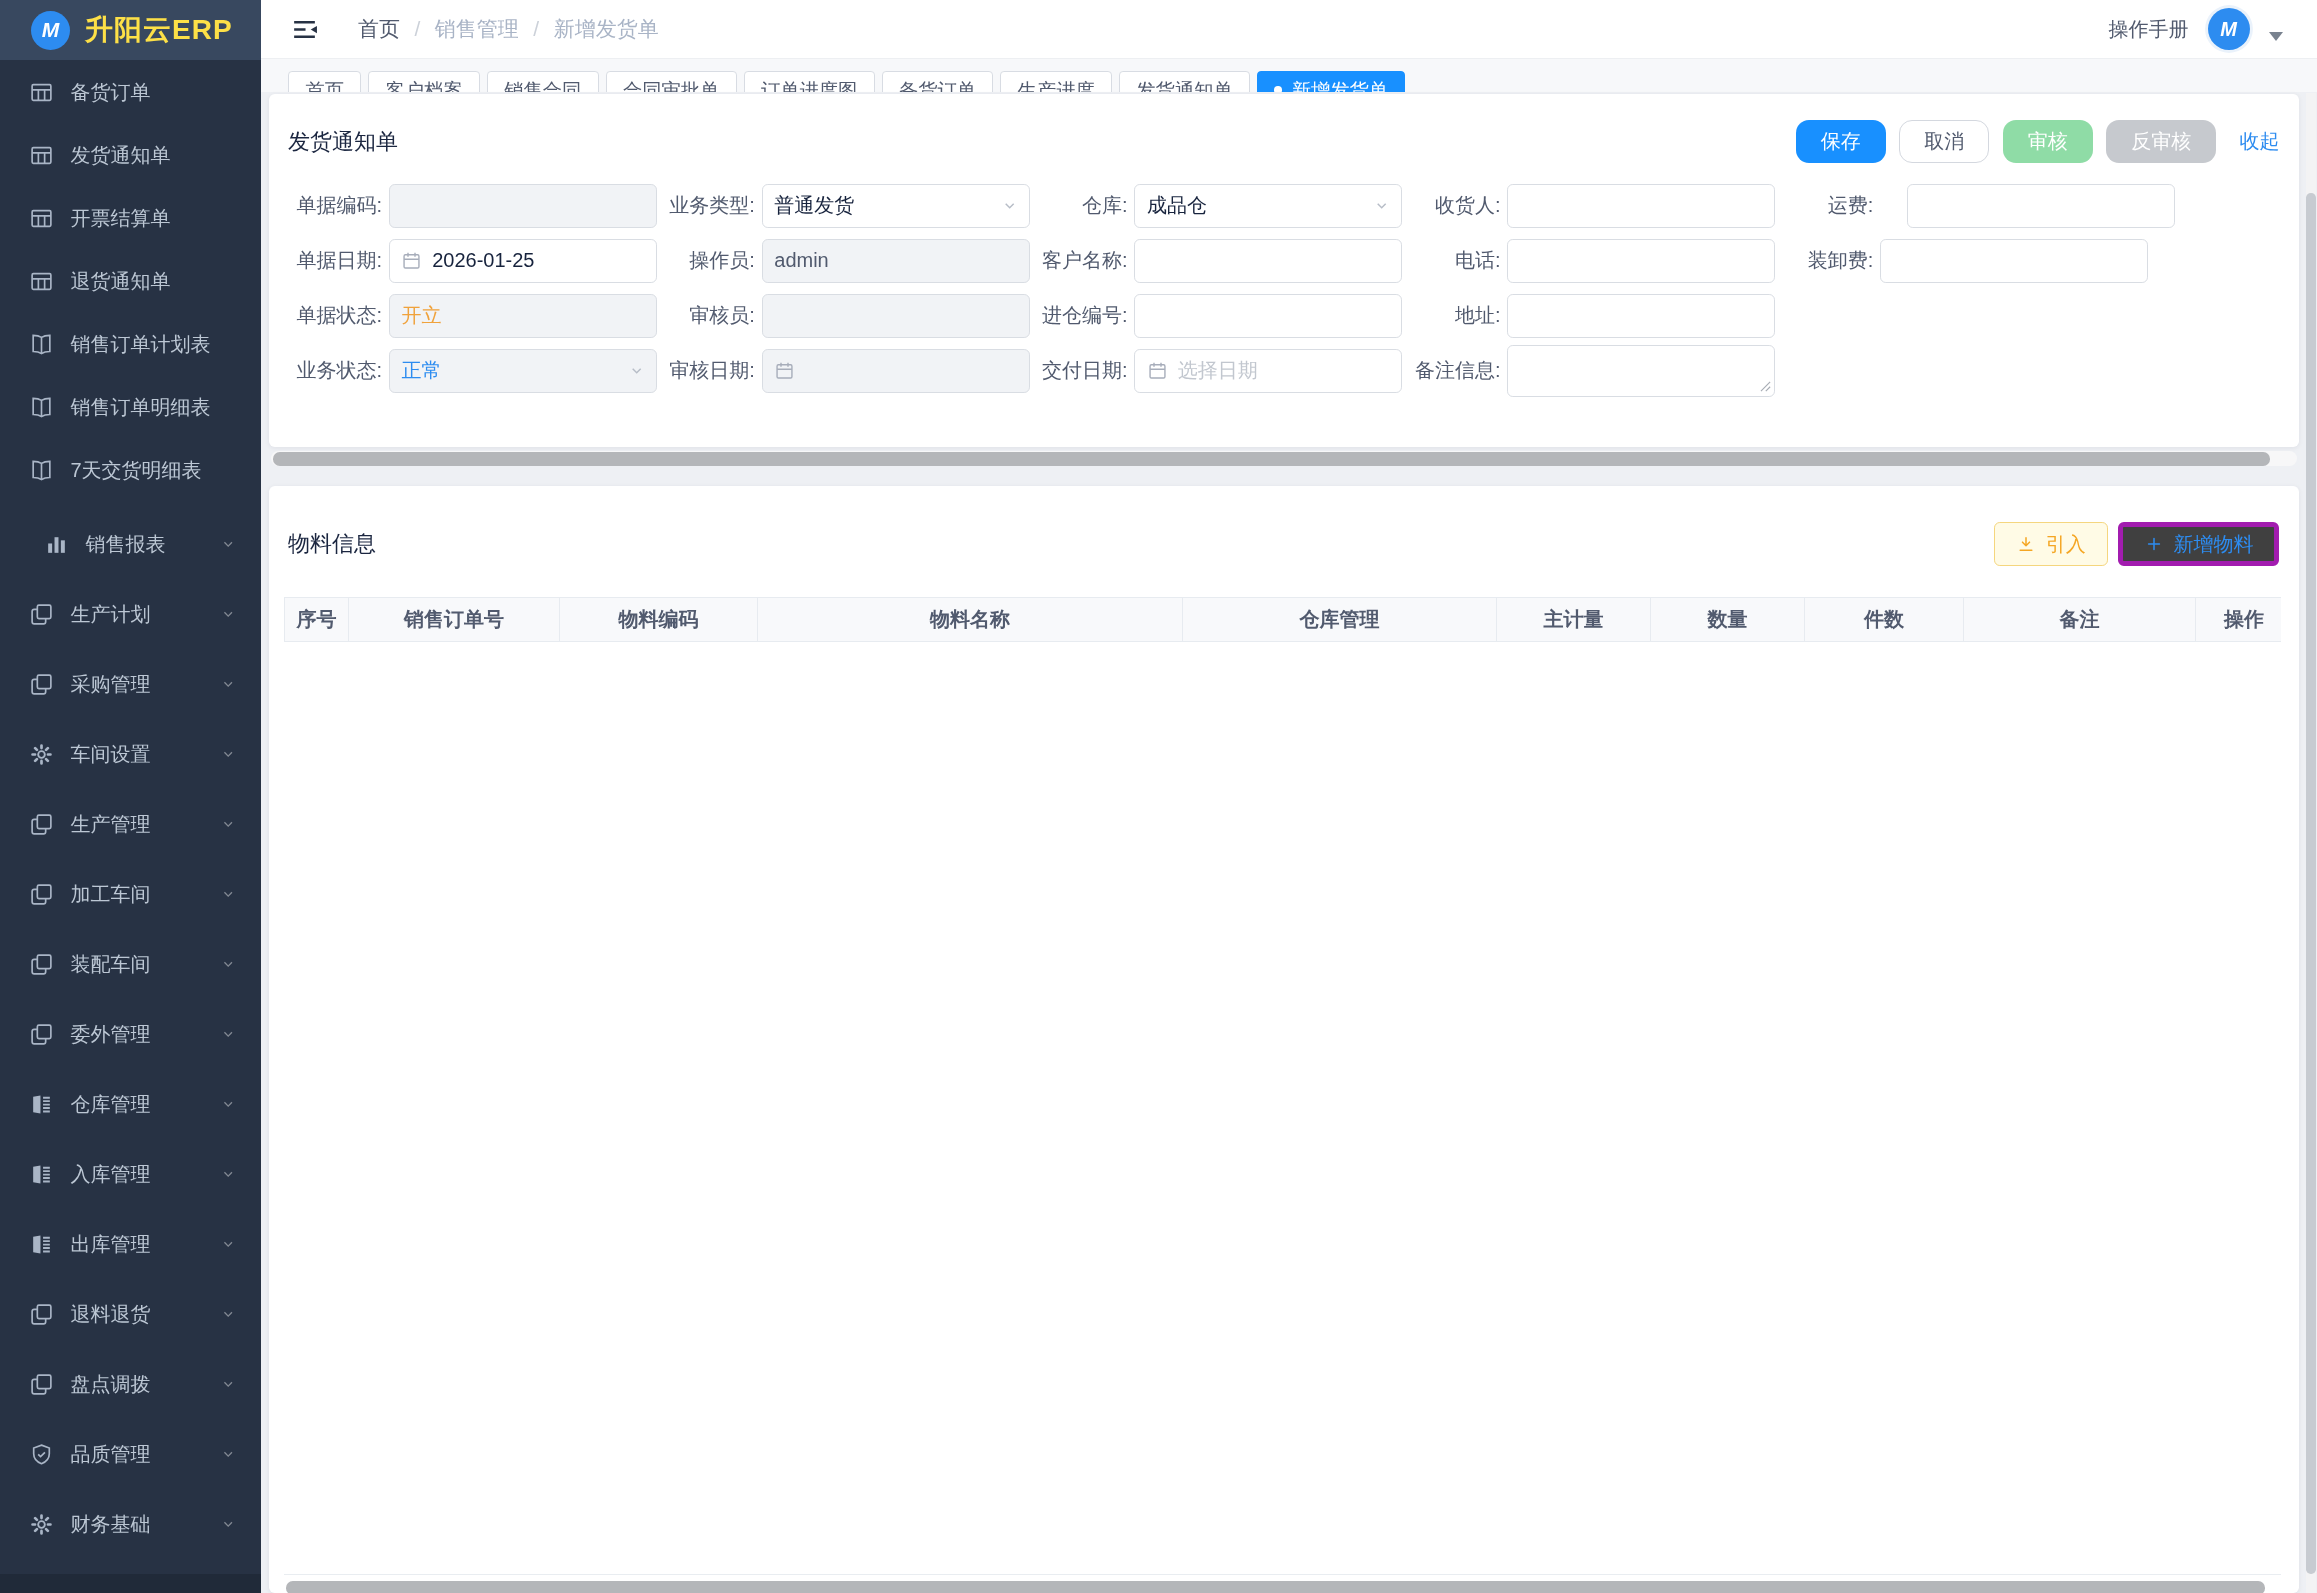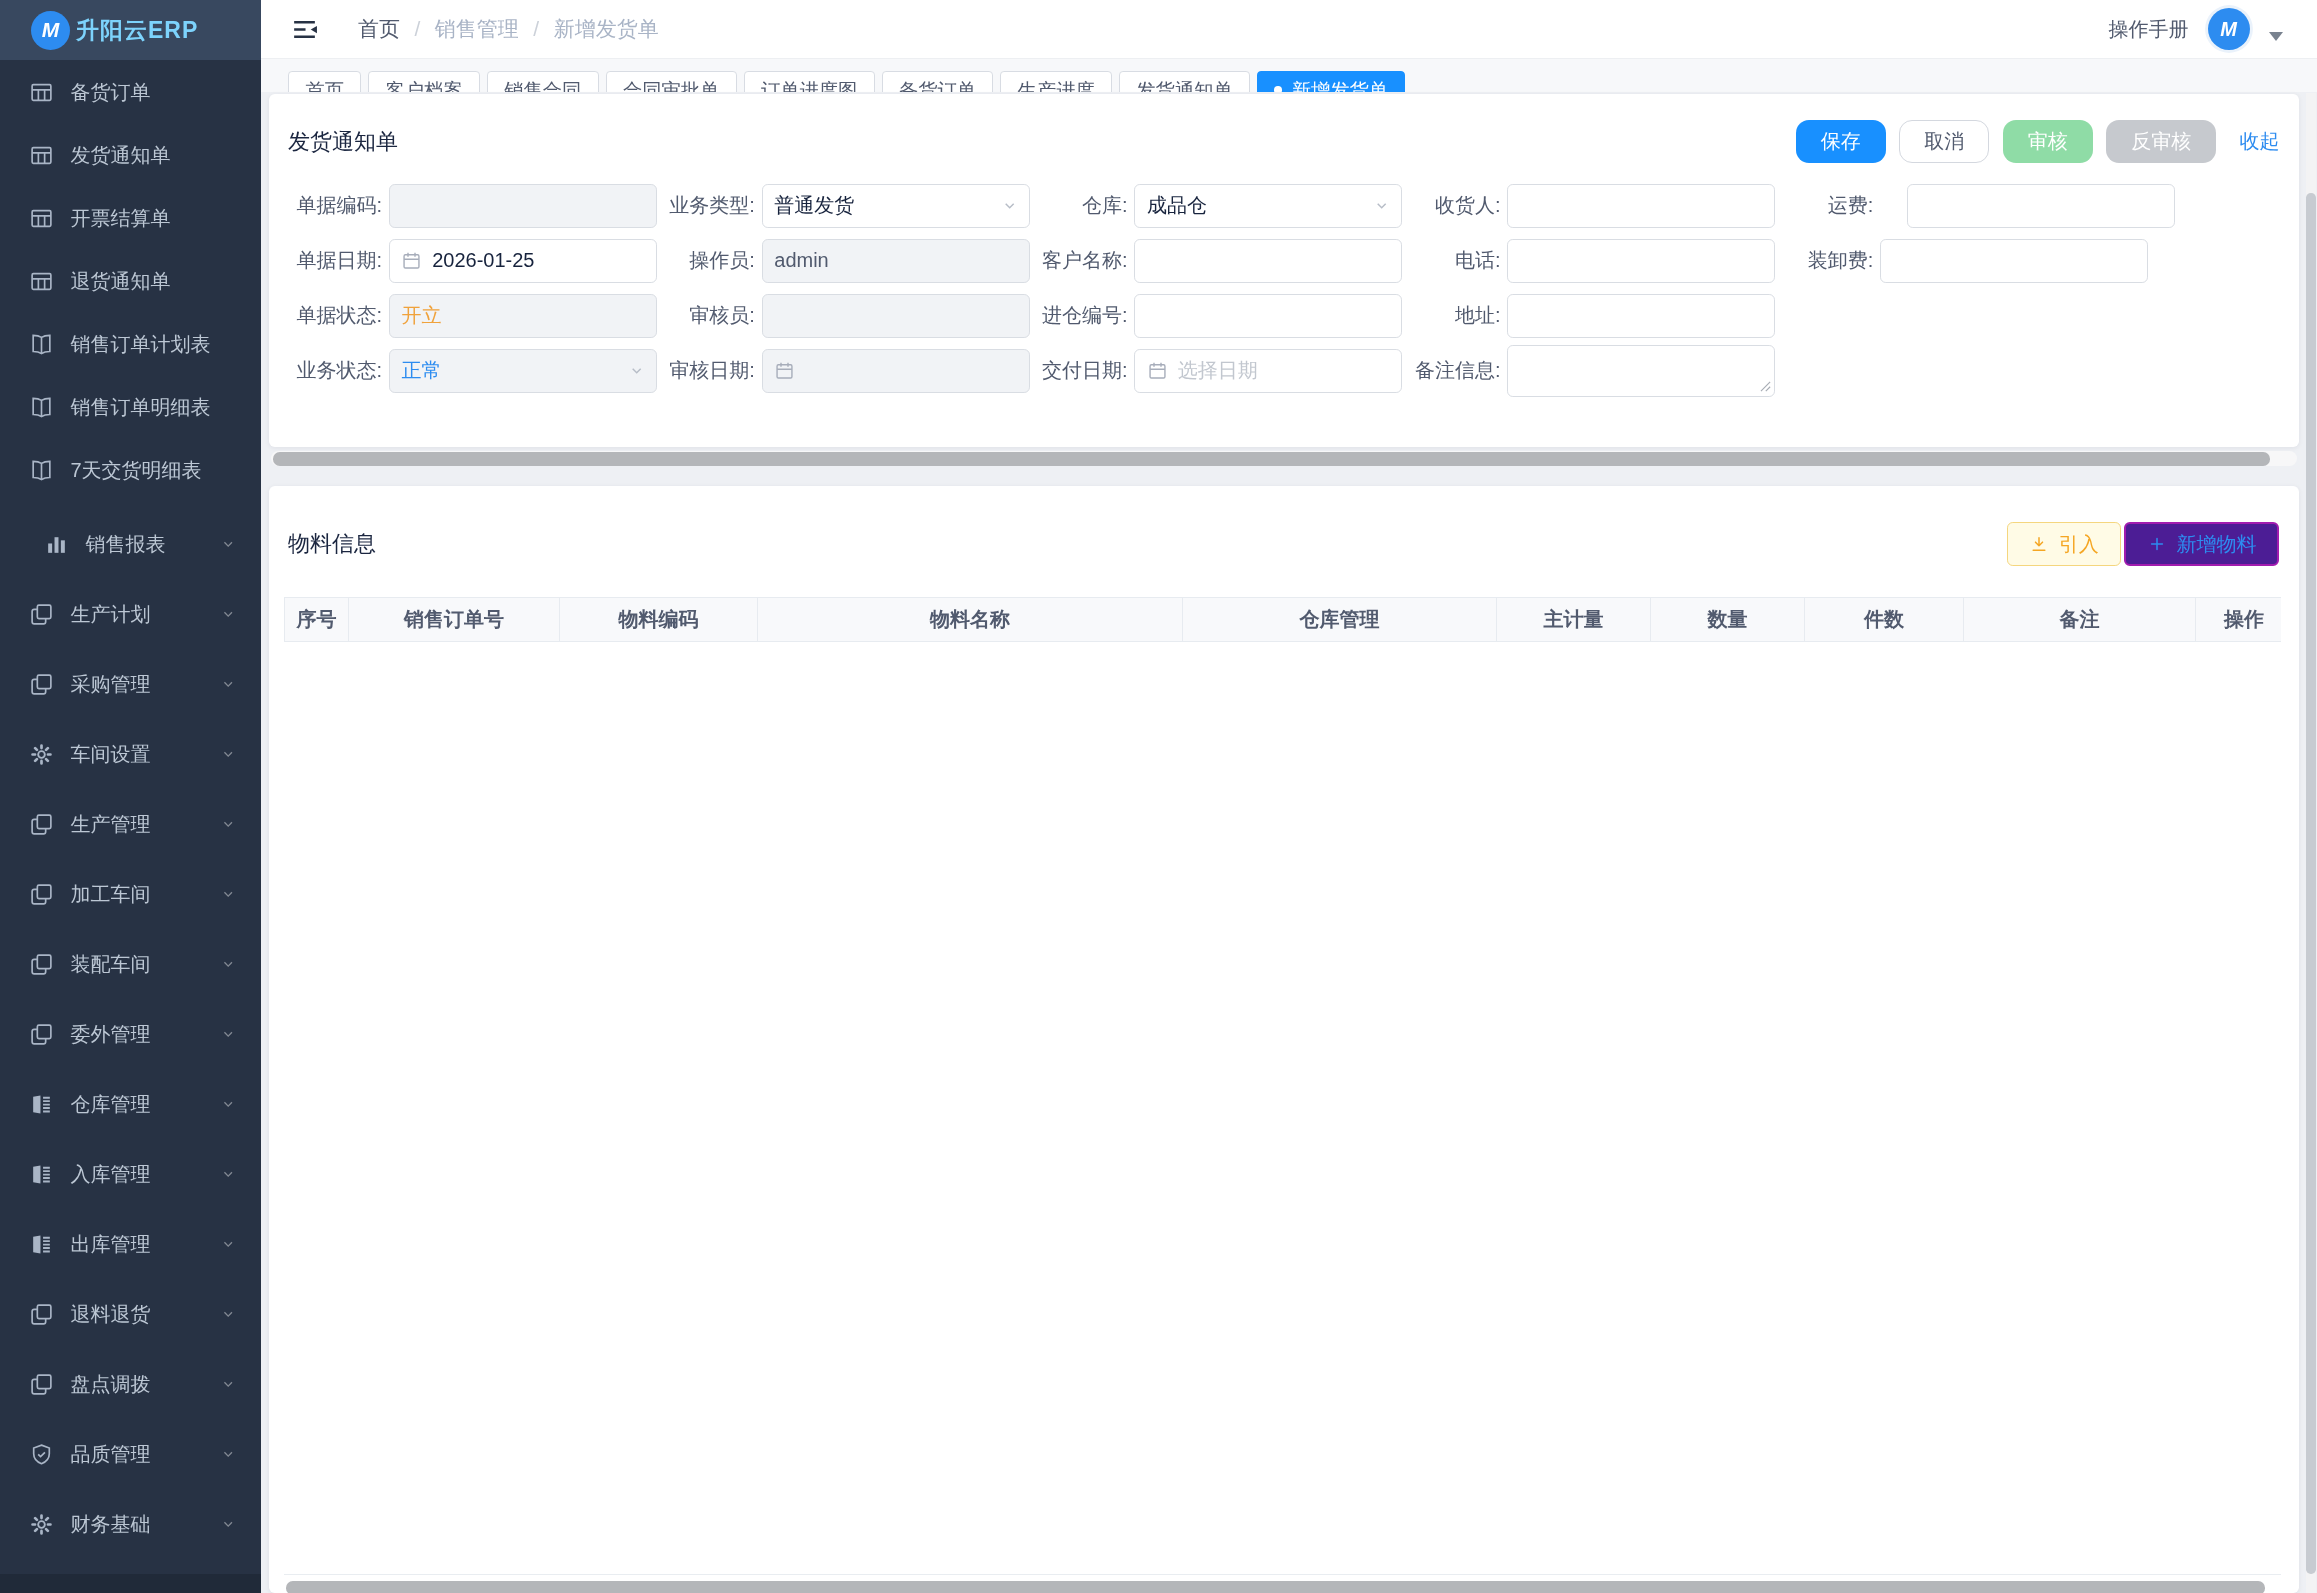--- a/index.html
+++ b/index.html
@@ -6,21 +6,21 @@
   html,body{width:2317px;height:1593px;overflow:hidden;background:#eef0f4}
   body{font-family:"Liberation Sans","DejaVu Sans",sans-serif}
   #screen{position:relative;width:2317px;height:1593px;background:#eef0f4;overflow:hidden}
   .icon{display:inline-flex;align-items:center;justify-content:center}
   .icon svg{width:100%;height:100%}
 
   
   .sidebar{position:absolute;left:0;top:0;width:261px;height:1593px;background:#273244;z-index:5}
   .logo-bar{height:60px;background:#38485f;display:flex;align-items:center;padding-left:31px}
   .logo-mark{width:39px;height:39px;border-radius:50%;background:#2d8cf0;color:#fff;display:flex;align-items:center;justify-content:center;font-style:italic;font-weight:700;font-size:21px;flex:none}
-  .logo-title{color:#7dd3fc;font-size:23px;font-weight:700;margin-left:6px;letter-spacing:1px;white-space:nowrap}
+  .logo-title{color:#fde047;font-size:28px;font-weight:700;margin-left:15px;letter-spacing:1px;white-space:nowrap}
   .menu{padding-top:1px}
   .menu-item{height:63px;display:flex;align-items:center;padding:0 25px 0 29px;color:#bcc7d4;font-size:20px;cursor:pointer}
   .menu-item.group{height:70px}
   .menu-item .icon{width:25px;height:25px;color:#a9b5c6;flex:none}
   .menu-item .mi-label{margin-left:16.4px;flex:1;white-space:nowrap;overflow:hidden}
   .menu-item .chev{width:16.4px;height:16.4px;color:rgba(255,255,255,.42);flex:none}
   .side-foot{position:absolute;bottom:0;left:0;width:261px;height:19.3px;background:#202a39}
 
   
   .header{position:absolute;left:261px;top:0;width:2057px;height:59px;background:#fff;border-bottom:1px solid #edeff2;display:flex;align-items:center;z-index:1}
@@ -71,21 +71,21 @@
   .resize{position:absolute;right:2.9px;bottom:2.9px;width:12.6px;height:12.6px;color:#a8adb5}
 
   .hbar1{position:absolute;left:9.7px;top:359px;width:2026px;height:15.4px;background:#f7f7f8;border-radius:7.7px}
   .hbar1 .hthumb{position:absolute;left:1.9px;top:1px;height:13.5px;width:1997px;background:#b4b6b9;border-radius:6.8px}
 
   .panel2{left:7.7px;top:394px;width:2030px;height:1107px}
   .p2-head{padding-top:33px;height:83px}
   .btn2{height:44px;border-radius:5.8px;display:inline-flex;align-items:center;justify-content:center;font-size:20px;padding:0 21px;cursor:pointer;gap:9.7px;white-space:nowrap}
   .btn2 .icon{width:20px;height:20px}
   .btn-import{background:#fffbe6;border:1px solid #f5d67e;color:#f5a623}
-  .btn-add{background:#4c1d95;border:2px solid #a21caf;color:#2d8cf0;margin-left:3px}
+  .btn-add{background:#404040;border:5px solid #a21caf;color:#2d8cf0;margin-left:10px}
   .p2-btns{margin-left:auto;display:flex;align-items:center}
 
   .tbl-wrap{margin:28px 15.4px 0;overflow:hidden;width:1997px}
   table{border-collapse:collapse;table-layout:fixed;width:2008px}
   th{height:44px;background:#f8f9fb;border:1px solid #e7ebf0;font-size:20px;color:#515a6e;font-weight:700;white-space:nowrap;overflow:hidden}
   .tbody-empty{width:1997px;height:933px;margin:0 15.4px;background:#fff;border-bottom:1px solid #e9edf1}
 
   .hbar2{position:absolute;left:15.4px;bottom:-1.9px;width:1999px;height:13.5px}
   .hbar2 .hthumb{position:absolute;left:1.9px;top:0;height:13.5px;width:1979px;background:#b4b6b9;border-radius:6.8px}
 

